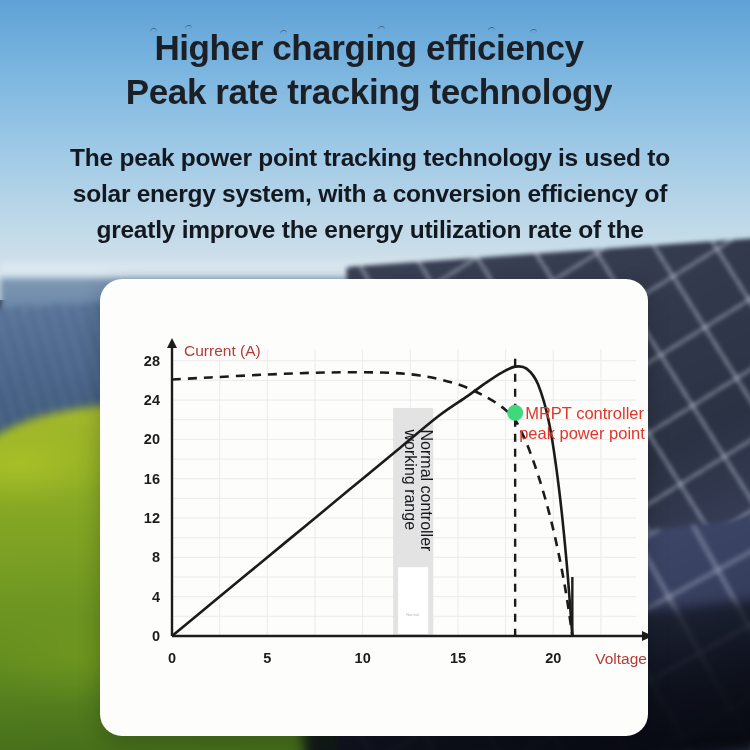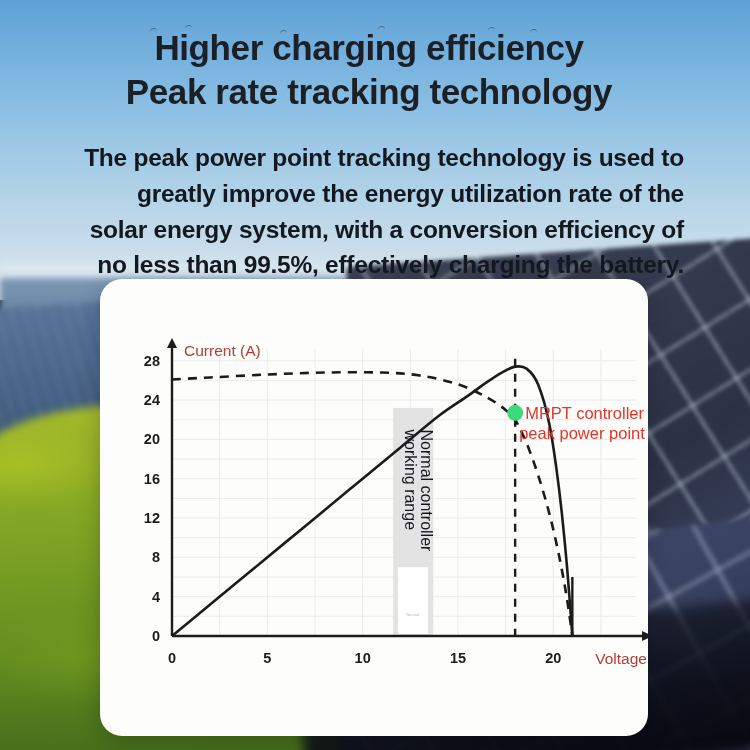--- a/index.html
+++ b/index.html
@@ -83,22 +83,22 @@
   
   .headings {
     position:absolute; left:0; top:26px; width:738px; text-align:center;
     z-index:5; padding:0 28px;
   }
   .h-line {
     font-size:35px; font-weight:bold; color:#1b1f26; line-height:1.26;
     letter-spacing:-0.4px;
   }
   .body-copy {
-    position:absolute; left:0; top:140px; width:724px; z-index:5;
-    padding:0 40px; text-align:right;
+    position:absolute; left:8px; top:140px; width:724px; z-index:5;
+    padding:0 40px; text-align:center;
   }
   .b-line {
     font-size:24.5px; font-weight:bold; color:#141820; line-height:1.46;
     letter-spacing:-0.25px;
   }
 
   
   #card {
     position:absolute; left:100px; top:279px; width:548px; height:457px;
     background:#fdfdfc; border-radius:22px; z-index:6;
@@ -136,23 +136,22 @@
   </div>
 </div>
 
 <div class="headings">
   <div class="h-line">Higher charging efficiency</div>
   <div class="h-line">Peak rate tracking technology</div>
 </div>
 
 <div class="body-copy">
   <div class="b-line">The peak power point tracking technology is used to</div>
+  <div class="b-line">solar energy system, with a conversion efficiency of</div>
   <div class="b-line">greatly improve the energy utilization rate of the</div>
-  <div class="b-line">solar energy system, with a conversion efficiency of</div>
-  <div class="b-line">no less than 99.5%, effectively charging the battery.</div>
 </div>
 
 <div id="card">
   <svg class="chart" viewBox="0 0 548 457">
 
     <g id="grid-h">
         <line x1="72" y1="337.33898305084745" x2="536" y2="337.33898305084745" stroke="#eceaea" stroke-width="1"></line>
         <line x1="72" y1="317.6779661016949" x2="536" y2="317.6779661016949" stroke="#eceaea" stroke-width="1"></line>
         <line x1="72" y1="298.01694915254234" x2="536" y2="298.01694915254234" stroke="#eceaea" stroke-width="1"></line>
         <line x1="72" y1="278.35593220338984" x2="536" y2="278.35593220338984" stroke="#eceaea" stroke-width="1"></line>

